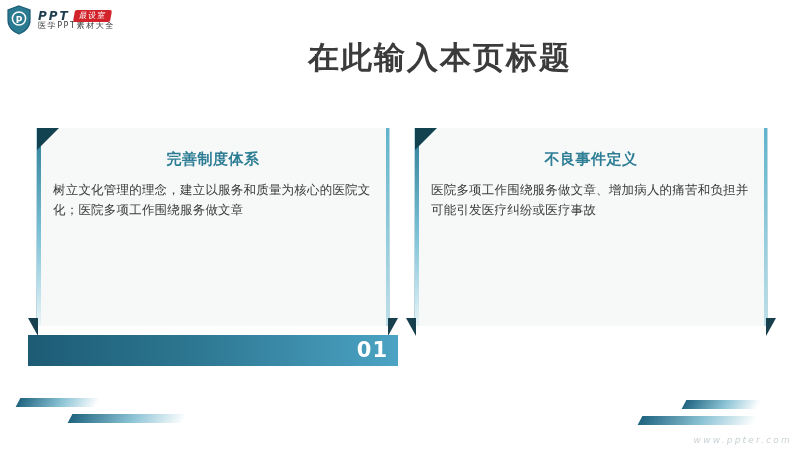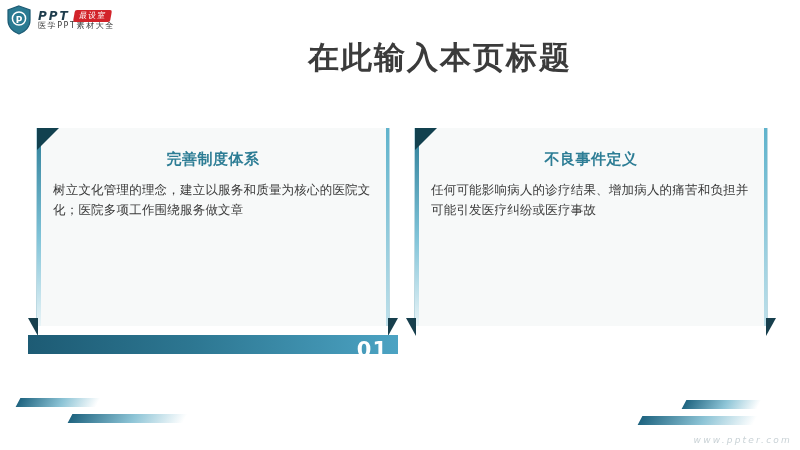--- a/index.html
+++ b/index.html
@@ -180,21 +180,21 @@
     border-right: 10px solid transparent;
     border-top: 18px solid #173f4d;
   }
 
   
   .card-numbar {
     position: absolute;
     left: 0;
     right: 0;
     top: 207px;
-    height: 19px;
+    height: 31px;
     background: linear-gradient(90deg, #1d5b74 0%, #2d7792 45%, #4ca3c3 100%);
     box-sizing: border-box;
   }
   .card-number {
     position: absolute;
     right: 10px;
     top: 3px;
     font-size: 21px;
     font-weight: bold;
     color: #ffffff;
@@ -280,21 +280,21 @@
   </div>
 
 
 
   <div class="card-unit">
     <div class="card-panel">
       <div class="card-strip-left"></div>
       <div class="card-strip-right"></div>
       <div class="card-fold"></div>
       <div class="card-title">不良事件定义</div>
-      <div class="card-body">任何可能影响病人的诊疗结果、增加病人的痛苦和负担并可能引发医疗纠纷或医疗事故</div>
+      <div class="card-body">医院多项工作围绕服务做文章、增加病人的痛苦和负担并可能引发医疗纠纷或医疗事故</div>
     </div>
     <div class="card-wing-left"></div>
     <div class="card-wing-right"></div>
   </div>
 
 </div>
 
 <div class="deco" id="deco-bl-1"></div>
 <div class="deco" id="deco-bl-2"></div>
 <div class="deco" id="deco-br-1"></div>

